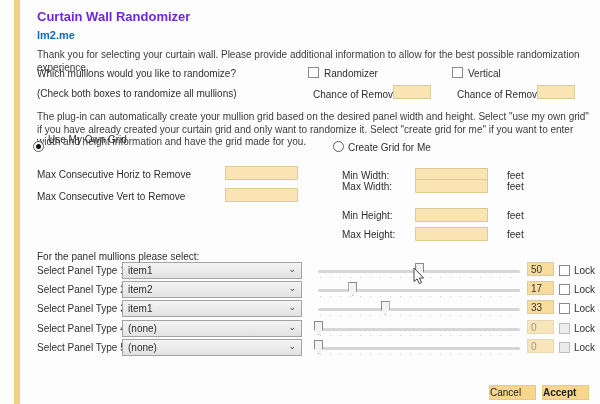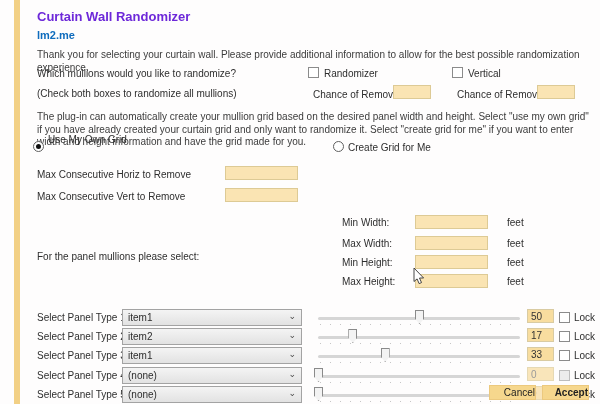--- a/index.html
+++ b/index.html
@@ -20,36 +20,36 @@
   }
   .cb { position:absolute; width:11px; height:11px; background:#fff; border:1px solid #8b8b8b; }
   .radio { position:absolute; width:11px; height:11px; border:1px solid #5f5f5f; border-radius:50%; background:#fff; }
   .radio .dot { position:absolute; left:2px; top:2px; width:5px; height:5px; border-radius:50%; background:#101010; }
   .dd {
     position:absolute; left:122px; top:0; width:180px; height:17px;
     background:linear-gradient(#f4f4f4,#e2e2e2); border:1px solid #a3a3a3;
     display:flex; align-items:center; justify-content:space-between; padding:0 5px; cursor:default;
   }
   .dd-chevron { font-size:9px; color:#4a4a4a; line-height:6px; transform:translateY(-2px); }
-  .row { position:absolute; left:0; width:600px; height:19px;margin-top:47px; }
+  .row { position:absolute; left:0; width:600px; height:19px; }
   .prow-label { position:absolute; left:37px; top:3px; white-space:nowrap; }
   .slider { position:absolute; left:318px; top:0; width:202px; height:19px; }
   .track { position:absolute; left:0; right:0; top:8px; height:3px; background:#d6d6d6; border-radius:2px; }
   .ticks { position:absolute; left:2px; right:0; top:15px; height:1px;
            background:repeating-linear-gradient(to right,#c6c6c6 0 1px, transparent 1px 10px); }
   .thumb { position:absolute; top:1px; width:9px; height:14px; background:#f3f3f3; border:1px solid #8a8a8a;
            clip-path:polygon(0 0,100% 0,100% 62%,50% 100%,0 62%); }
   .valbox { position:absolute; left:527px; top:0; width:27px; height:14px; background:#f8dd9f;
             border:1px solid #d9cba2; padding:1px 0 0 3px; color:#333; }
   .cb-inrow { left:559px; top:3px; }
   .cb-label { position:absolute; left:574px; top:3px; }
   .disabled .valbox { color:#9a9a9a; background:#f9e5ba; border-color:#e6d9b4; }
   .disabled .cb { background:#ececec; border-color:#bdbdbd; }
   .btn { position:absolute; top:385px; width:47px; height:15px; background:#f6d78d; border:1px solid #ecc97e;
-         text-align:right; line-height:13px; font-size:10px; color:#222; cursor:pointer; }
+         text-align:left; line-height:13px; font-size:10px; color:#222; cursor:pointer; }
   .btn-accept { font-weight:bold; }
   .cursor-svg { position:absolute; left:413px; top:268px; width:12px; height:18px; }
 </style>
 </head>
 <body>
 
 <div id="app">
   <div class="stripe"></div>
 
   <div class="lbl title" style="left:37px; top:9px;">Curtain Wall Randomizer</div>
@@ -80,21 +80,21 @@
   <div class="lbl" style="left:37px; top:169px;">Max Consecutive Horiz to Remove</div>
   <input class="tin" style="left: 225px; top: 166px; width: 73px;" value="">
   <div class="lbl" style="left:37px; top:191px;">Max Consecutive Vert to Remove</div>
   <input class="tin" style="left: 225px; top: 188px; width: 73px;" value="">
 
   <div class="row" style="top:168px;">
     <div class="lbl" style="left:342px; top:2px;">Min Width:</div>
     <input class="tin" style="left: 415px; top: 0px; width: 73px;" value="">
     <div class="lbl" style="left:507px; top:2px;">feet</div>
   </div>
-  <div class="row" style="top:189px;">
+  <div class="row" style="top:179px;">
     <div class="lbl" style="left:342px; top:2px;">Max Width:</div>
     <input class="tin" style="left: 415px; top: 0px; width: 73px;" value="">
     <div class="lbl" style="left:507px; top:2px;">feet</div>
   </div>
   <div class="row" style="top:208px;">
     <div class="lbl" style="left:342px; top:2px;">Min Height:</div>
     <input class="tin" style="left: 415px; top: 0px; width: 73px;" value="">
     <div class="lbl" style="left:507px; top:2px;">feet</div>
   </div>
   <div class="row" style="top:227px;">

